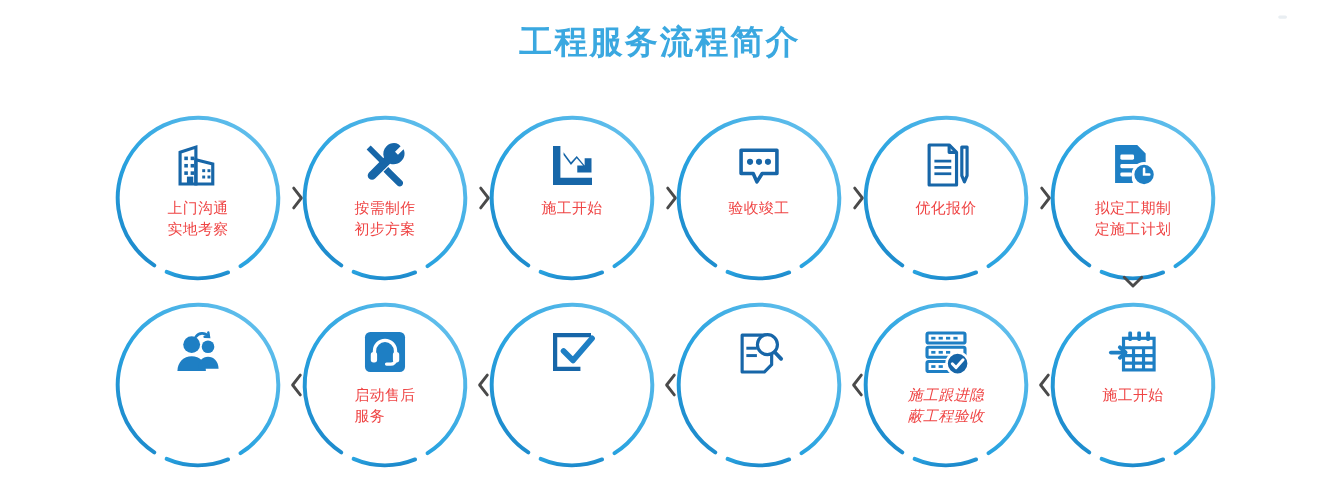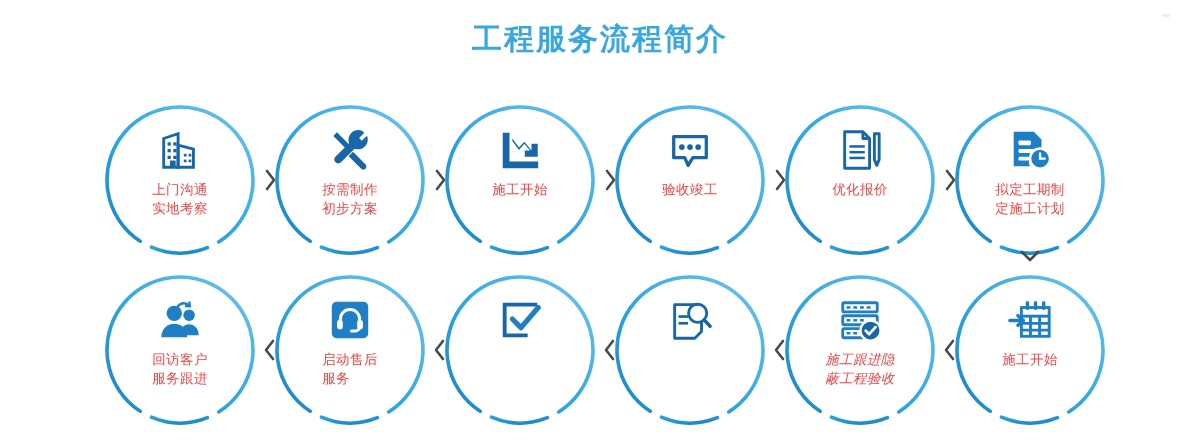--- a/index.html
+++ b/index.html
@@ -363,22 +363,20 @@
                 <path d="M4.5 42 C4.5 33.5 10.5 28 18 28 C25.5 28 31.5 33.5 31.5 42 Z"></path>
                 <circle cx="33.5" cy="19" r="6"></circle>
                 <path d="M24 40 C24 32.5 28.5 28.5 33.5 28.5 C38.8 28.5 43.5 32.8 43.5 40 Z"></path>
               </g>
               <g fill="none" stroke="#1e7fc4" stroke-width="2.6" stroke-linecap="round">
                 <path d="M22 9.5 C25 5.5 30.5 5.5 33.5 9"></path>
                 <path d="M33.8 5.6 L34.4 9.8 L30.3 9.6" stroke-width="2.4"></path>
               </g>
             </svg>
           </span>
-          <div class="node-label">回访客户
-服务跟进</div>
         </div></div>
       <div class="chev" style="left: 261px; top: 68px;">
         <svg viewBox="0 0 18 24" aria-hidden="true">
           <path d="M12 3 L5 12 L12 21" fill="none" stroke="currentColor" stroke-width="2.6" stroke-linecap="round" stroke-linejoin="round"></path>
         </svg>
       </div>
       <div class="node" style="left: 270px;"><span><svg class="ring" viewBox="0 0 160 160" aria-hidden="true">
             <defs>
               <linearGradient id="rgA7" x1="0" y1="1" x2="1" y2="0">
                 <stop offset="0%" stop-color="#1a84c7"></stop>

